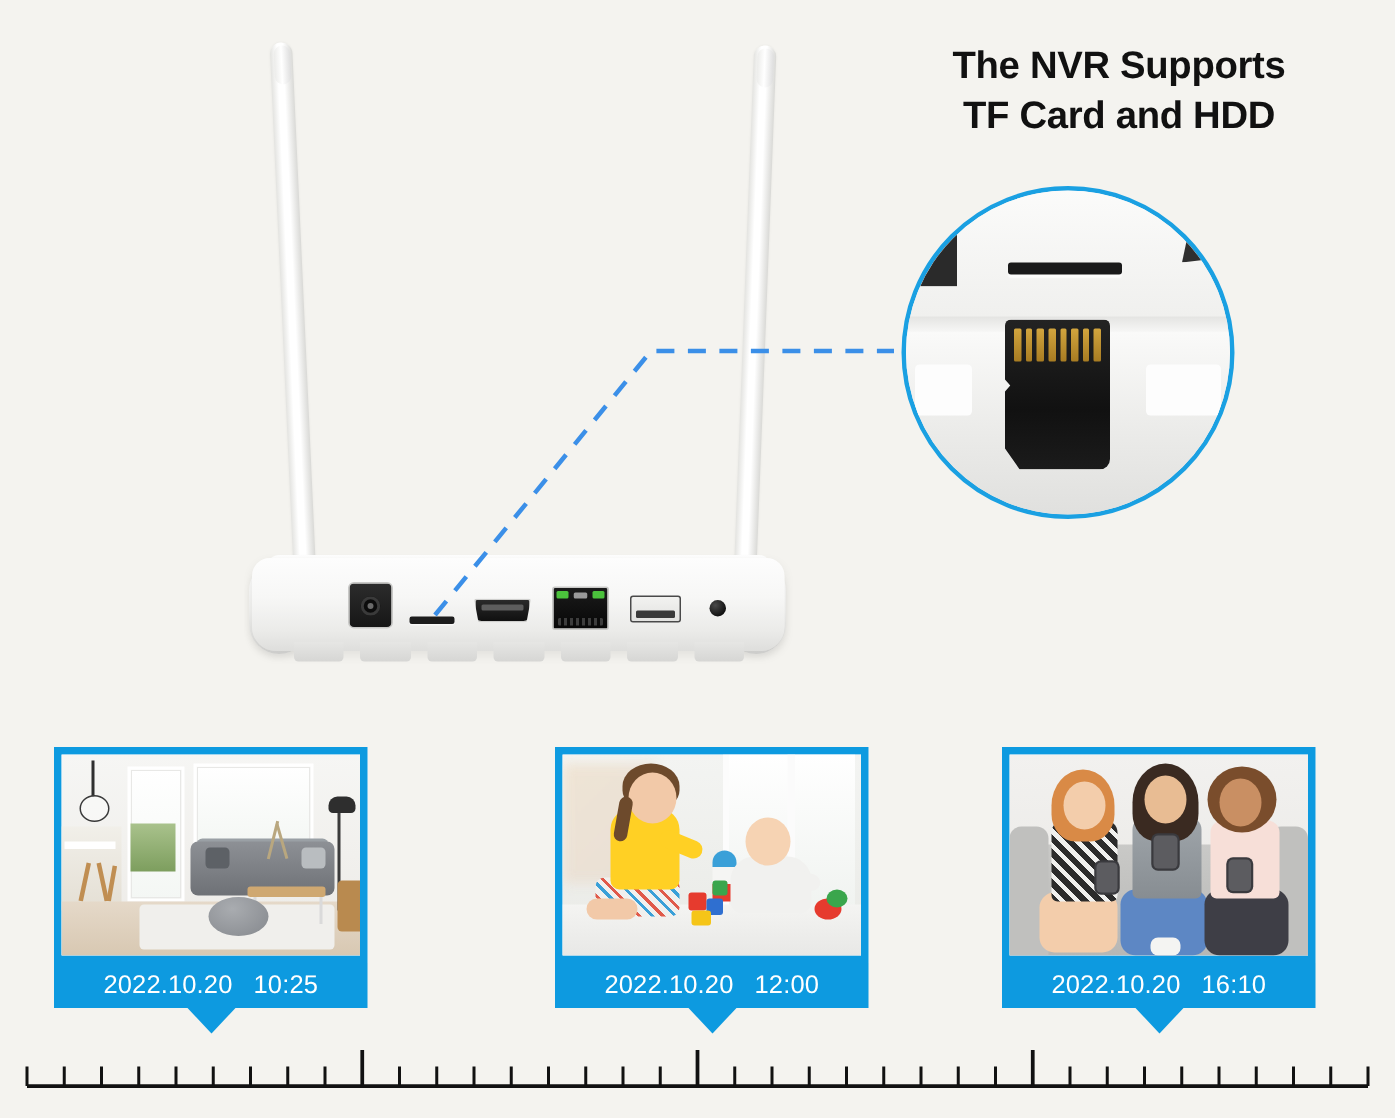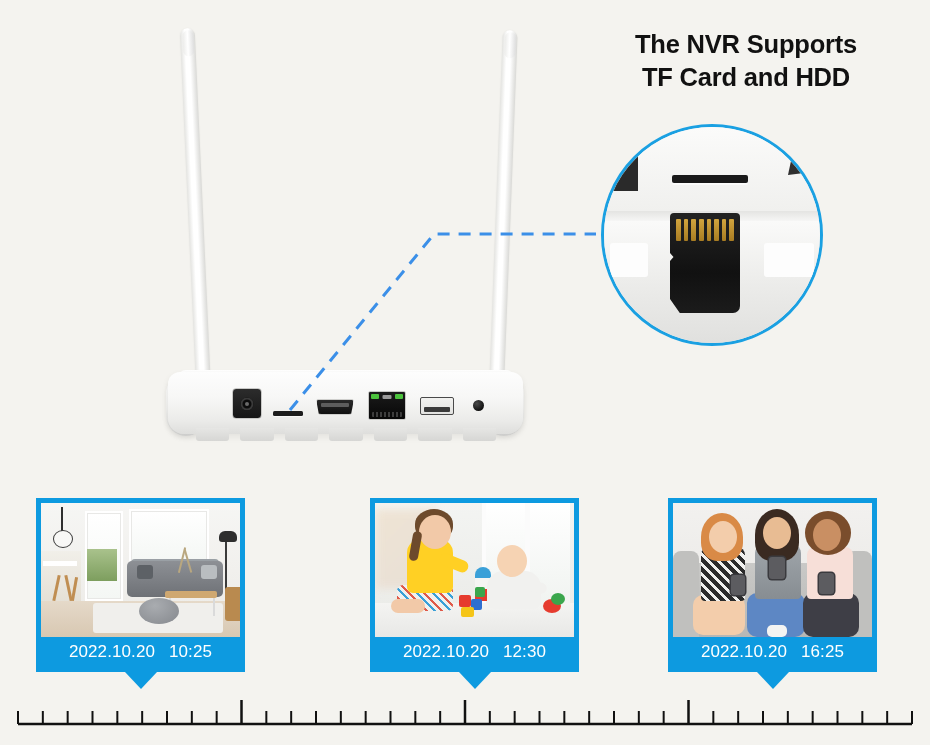--- a/index.html
+++ b/index.html
@@ -265,21 +265,21 @@
     position: relative;
     background: #ffffff;
   }
   .thumb-img { position: absolute; inset: 0; overflow: hidden; }
 
   .ts-bar {
     width: 209px; height: 30px;
     background: #0d9ae0;
     color: #ffffff;
     display: flex;
-    align-items: flex-start;
+    align-items: center;
     justify-content: center;
     gap: 14px;
     font-size: 17px;
     letter-spacing: 0.1px;
     position: relative;
   }
   .ts-bar::after {
     content: "";
     position: absolute;
     left: 50%; top: 30px;
@@ -517,21 +517,21 @@
           <div class="kd-toy kd-toy-2"></div>
           <div class="kd-toy kd-toy-3"></div>
           <div class="kd-toy kd-toy-4"></div>
           <div class="kd-toy kd-toy-5"></div>
           <div class="kd-toy kd-toy-6"></div>
         </div>
       </div>
     </div>
     <div class="ts-bar">
       <span>2022.10.20</span>
-      <span>12:30</span>
+      <span>12:00</span>
     </div>
   </div>
 
   <div class="thumb-wrap" id="thumb-2">
     <div class="thumb-frame">
       <div class="thumb-img">
         <div class="sc">
           <div class="wm-bg"></div>
           <div class="wm-sofa"></div>
           <div class="wm-sofa-arm-l"></div>
@@ -550,21 +550,21 @@
           <div class="wm-hair3"></div>
           <div class="wm-head wm-h3"></div>
           <div class="wm-phone wm-p1"></div>
           <div class="wm-phone wm-p2"></div>
           <div class="wm-phone wm-p3"></div>
         </div>
       </div>
     </div>
     <div class="ts-bar">
       <span>2022.10.20</span>
-      <span>16:25</span>
+      <span>16:10</span>
     </div>
   </div>
 
   <svg id="ruler" viewBox="0 0 930 55">
       <line x1="18" y1="34" x2="912" y2="34" stroke="#111111" stroke-width="2.5"></line>
       <line x1="18" x2="18" y1="34" y2="21" stroke="#111111" stroke-width="2"></line>
       <line x1="42.83333333333333" x2="42.83333333333333" y1="34" y2="21" stroke="#111111" stroke-width="2"></line>
       <line x1="67.66666666666666" x2="67.66666666666666" y1="34" y2="21" stroke="#111111" stroke-width="2"></line>
       <line x1="92.5" x2="92.5" y1="34" y2="21" stroke="#111111" stroke-width="2"></line>
       <line x1="117.33333333333333" x2="117.33333333333333" y1="34" y2="21" stroke="#111111" stroke-width="2"></line>

